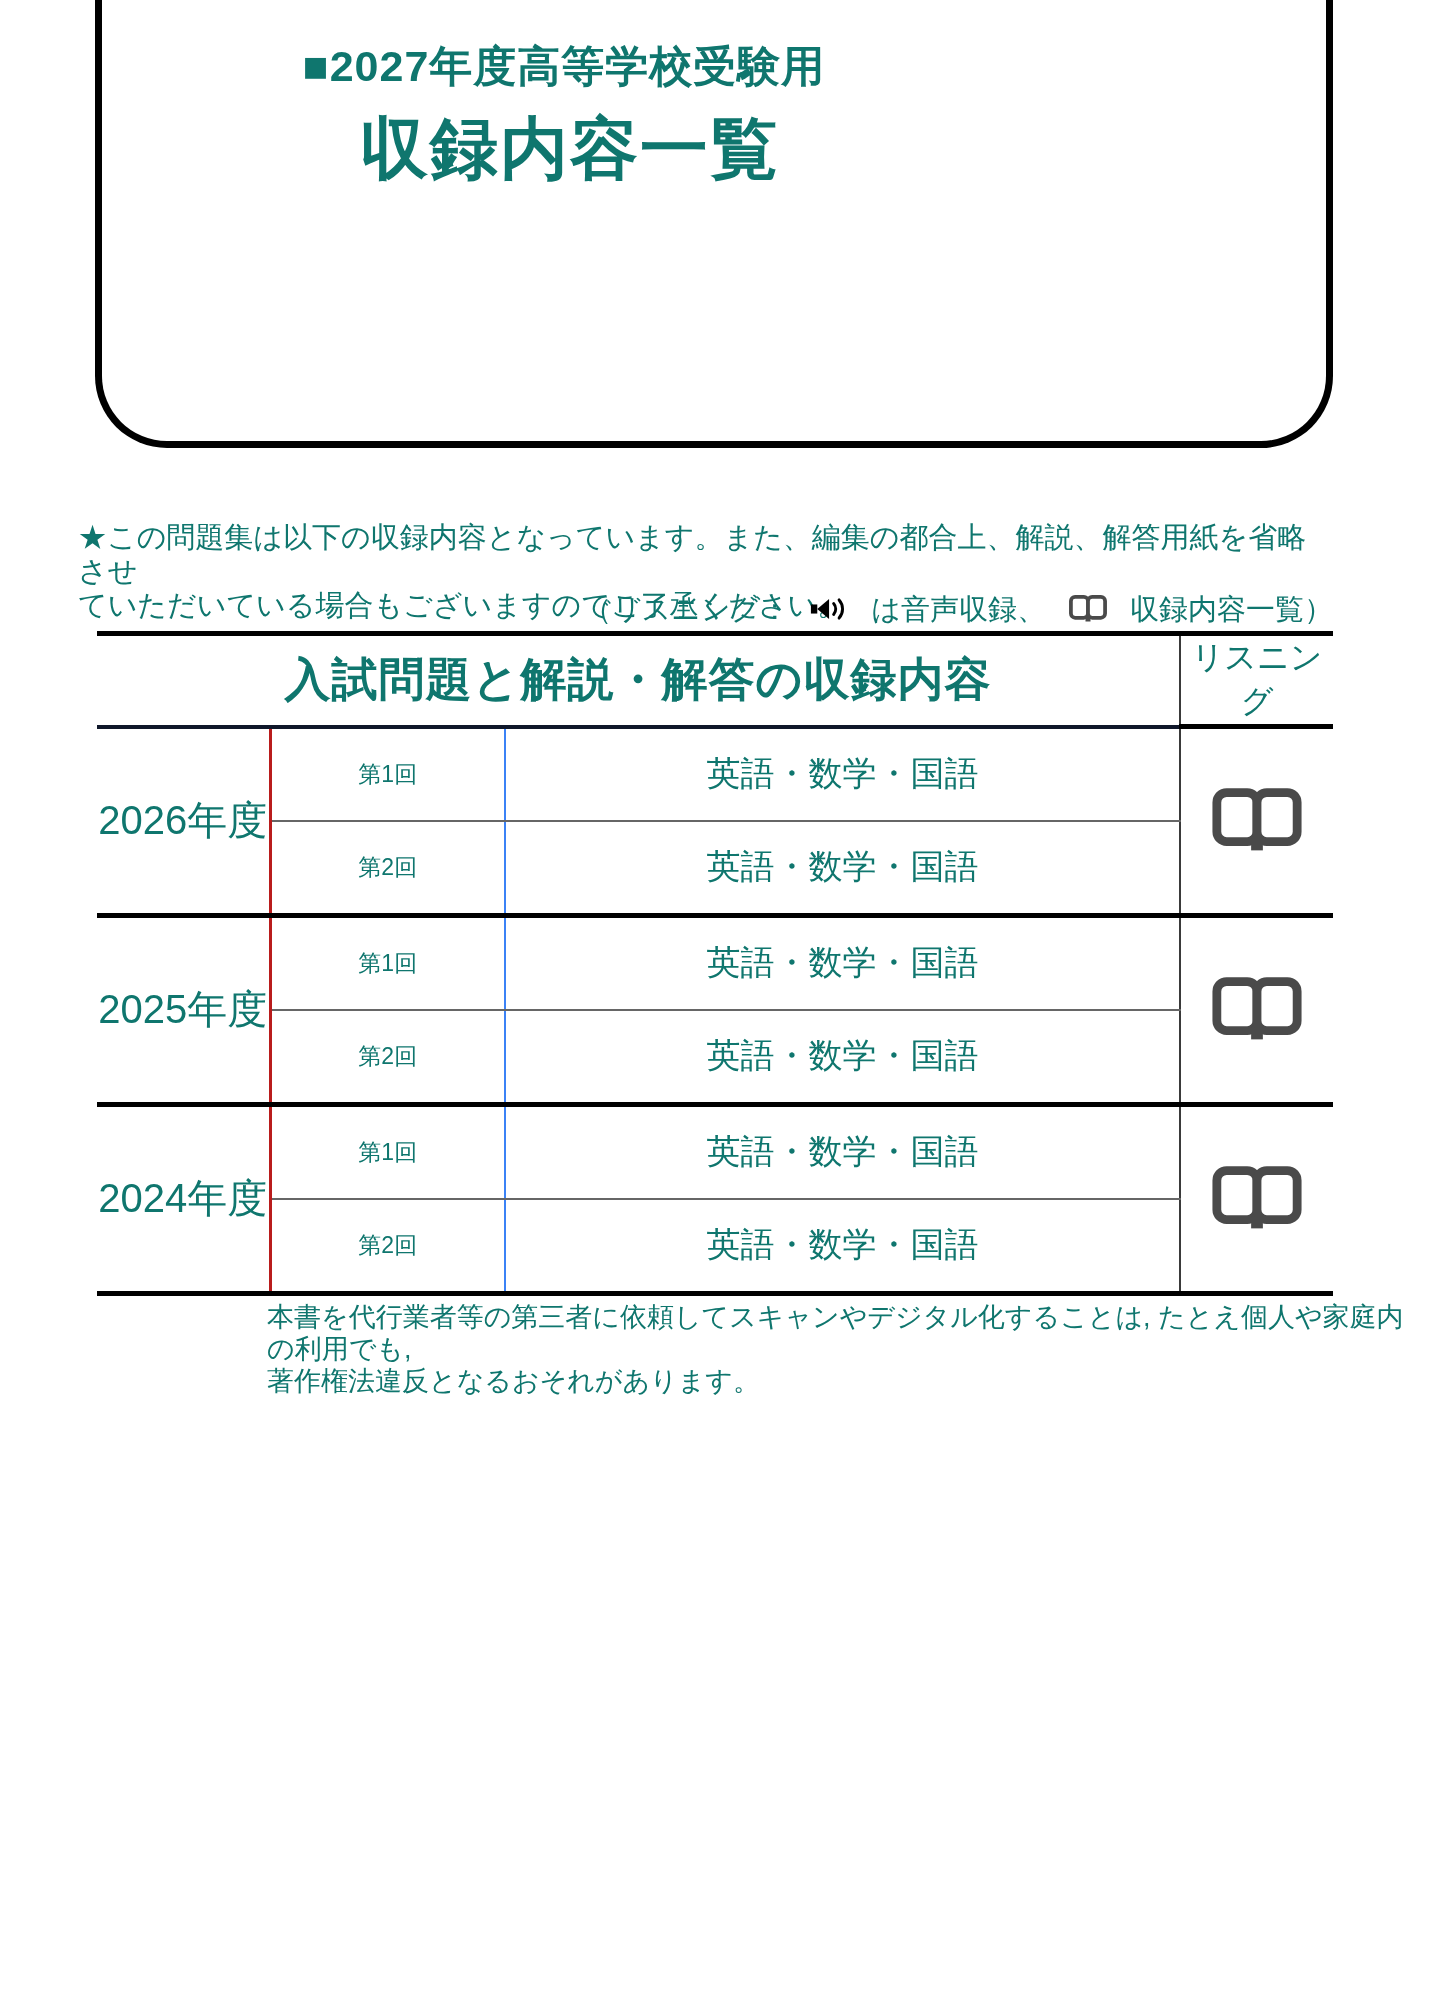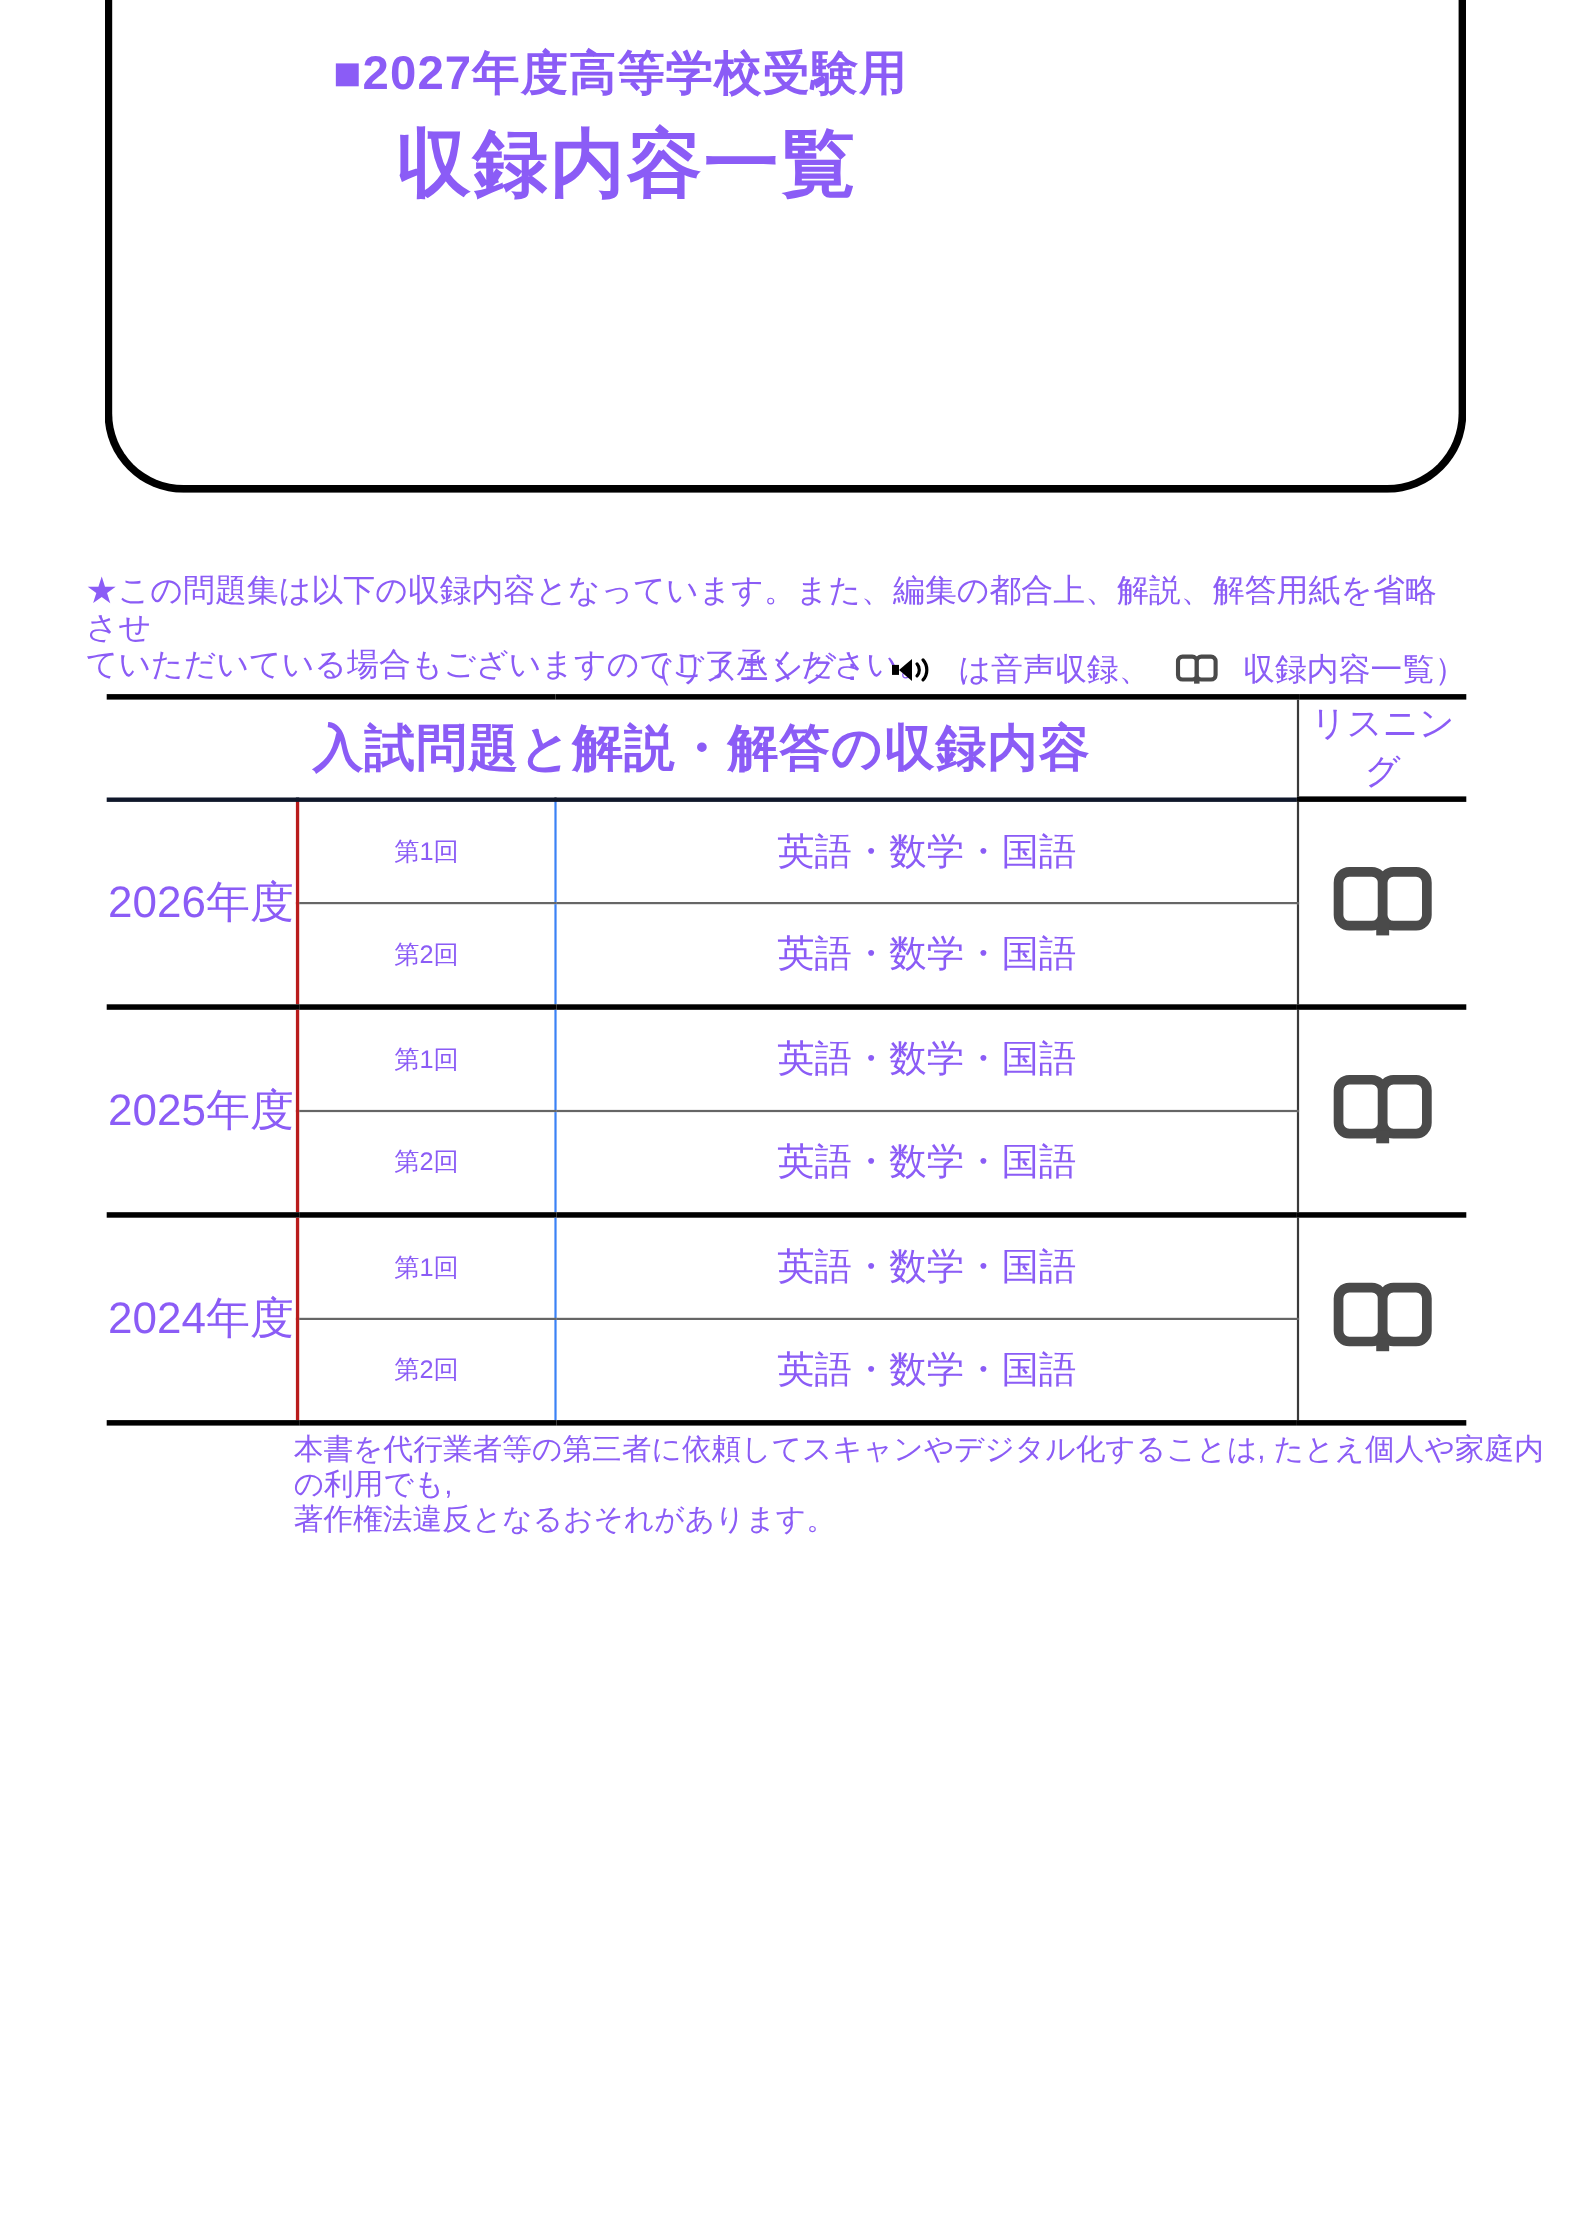--- a/index.html
+++ b/index.html
@@ -1,19 +1,19 @@
 <!DOCTYPE html>
 <html><head>
 <meta charset="utf-8">
 <style>
   html, body { margin:0; padding:0; background:#fff; }
   .page {
     position:relative; width:1430px; height:2014px;
     background:#fff; overflow:hidden;
-    font-family:"Liberation Sans", sans-serif; color:#8b5cf6;
+    font-family:"Liberation Sans", sans-serif; color:#0f766e;
   }
 
   
   .header-box {
     position:absolute; left:95px; top:-16px;
     width:1238px; height:464px;
     box-sizing:border-box;
     border:7px solid #000; border-top:none;
     border-radius:0 0 72px 72px;
     background:#fff;

